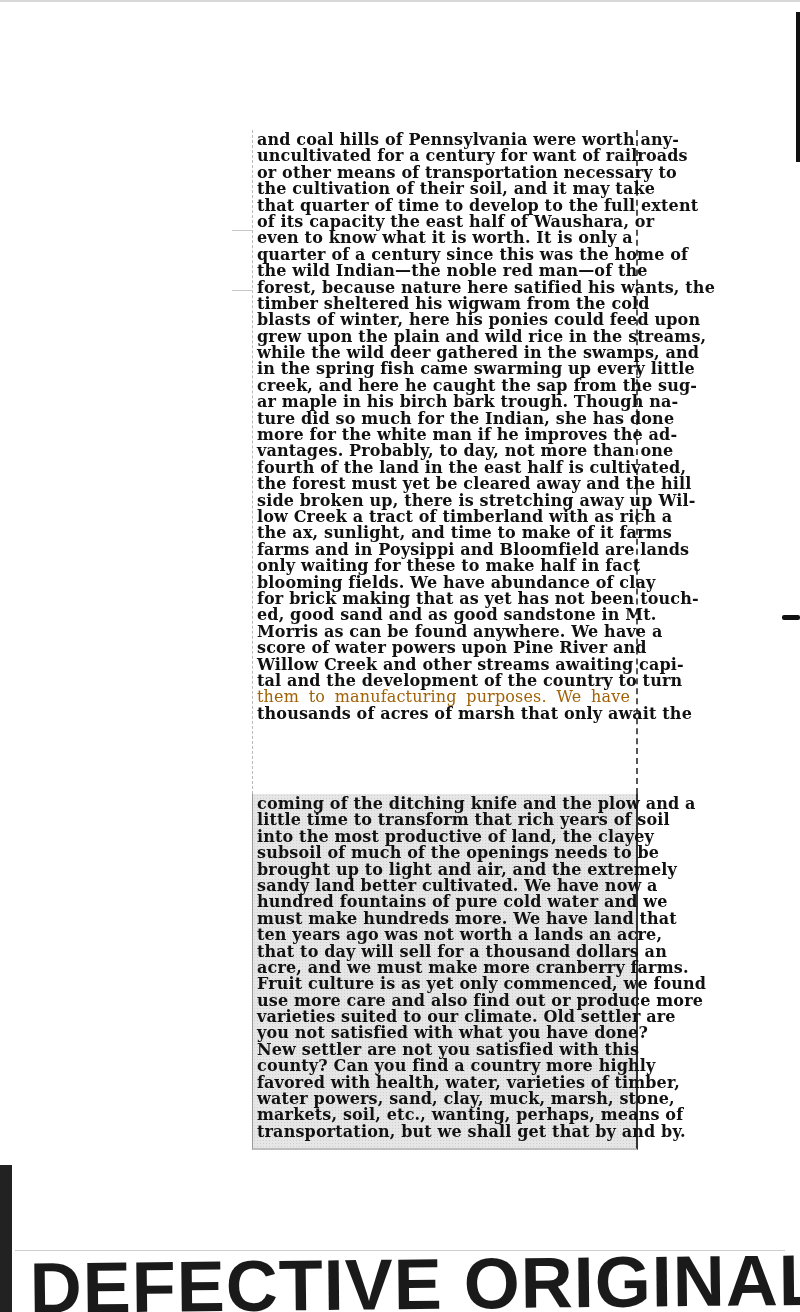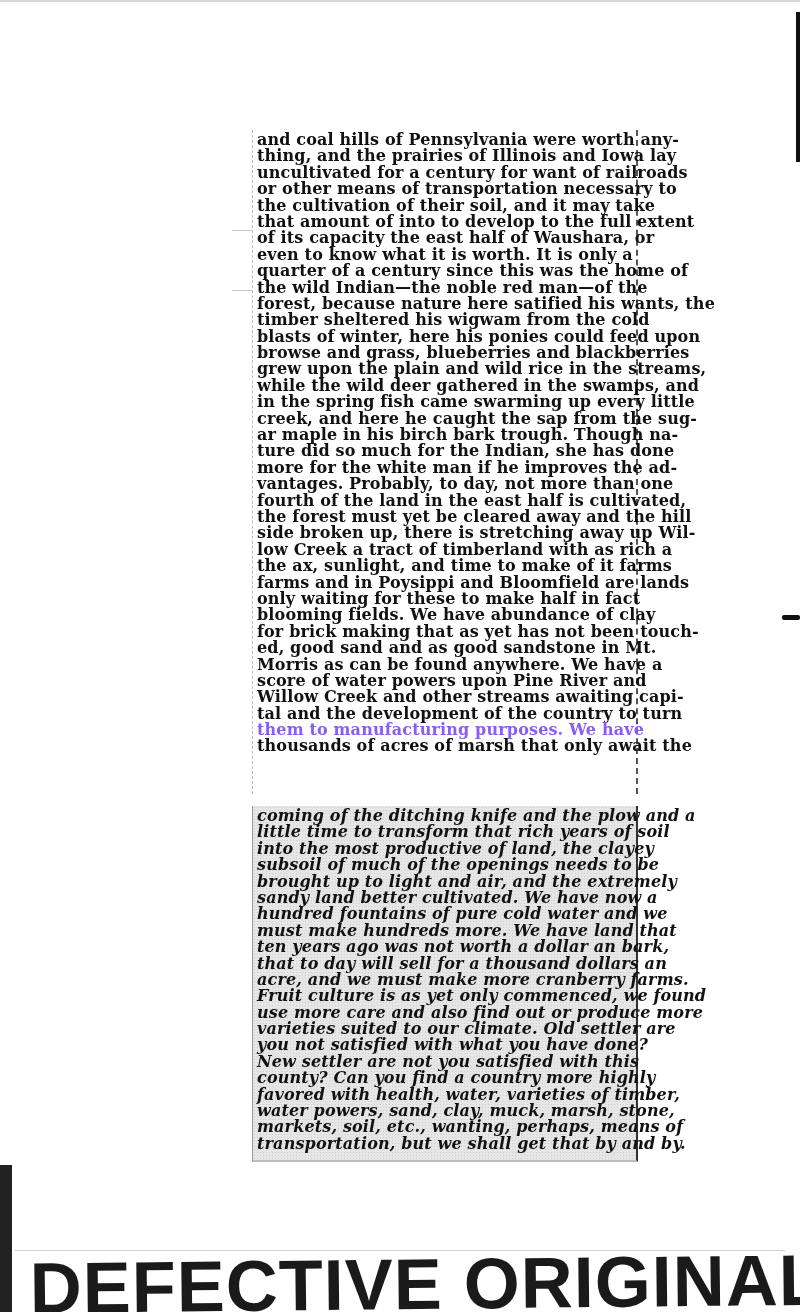--- a/index.html
+++ b/index.html
@@ -62,38 +62,37 @@
     border-left: 1px dashed #b9b9b9;
     border-right: 2px dashed #555;
     height: 660px;
   }
   .part-2 {
     background: #e6e6e6;
     border-left: 1px solid #9a9a9a;
     border-right: 2px solid #333;
     border-bottom: 2px solid #bdbdbd;
     height: 350px;
-    margin-top: 12px;
+    margin-top: 0;
     background-image: radial-gradient(#cfcfcf 0.6px, transparent 0.7px);
     background-size: 3px 3px;
-    font-style: italic;
   }
   .line {
     display: block;
     font-size: 16px;
     line-height: 16.4px;
     height: 16.4px;
     color: #111;
     white-space: nowrap;
     text-align: justify;
     text-align-last: justify;
     letter-spacing: 0.15px;
     font-weight: bold;
   }
-  .line.faded { color: #8b5cf6; font-weight: bold; }
+  .line.faded { color: #a16207; font-weight: normal; }
   .banner {
     position: absolute;
     left: 30px;
     top: 1252px;
     width: 760px;
     height: 60px;
     font-family: "Liberation Sans", sans-serif;
     font-weight: bold;
     font-size: 72px;
     line-height: 72px;
@@ -125,33 +124,31 @@
 <div class="top-line"></div>
 <div class="right-edge-bar"></div>
 <div class="right-edge-mark"></div>
 <div class="left-edge-bar"></div>
 <div class="crop-marks" style="top:230px"></div>
 <div class="crop-marks" style="top:290px"></div>
 
 <div class="clipping">
   <div class="clip-part part-1" id="part1">
       <span class="line">and coal hills of Pennsylvania were worth any-</span>
-      <span class="line">thing, and the prairies of Illinois and Iowa lay</span>
       <span class="line">uncultivated for a century for want of railroads</span>
       <span class="line">or other means of transportation necessary to</span>
       <span class="line">the cultivation of their soil, and it may take</span>
-      <span class="line">that amount of into to develop to the full extent</span>
+      <span class="line">that quarter of time to develop to the full extent</span>
       <span class="line">of its capacity the east half of Waushara, or</span>
       <span class="line">even to know what it is worth. It is only a</span>
       <span class="line">quarter of a century since this was the home of</span>
       <span class="line">the wild Indian—the noble red man—of the</span>
       <span class="line">forest, because nature here satified his wants, the</span>
       <span class="line">timber sheltered his wigwam from the cold</span>
       <span class="line">blasts of winter, here his ponies could feed upon</span>
-      <span class="line">browse and grass, blueberries and blackberries</span>
       <span class="line">grew upon the plain and wild rice in the streams,</span>
       <span class="line">while the wild deer gathered in the swamps, and</span>
       <span class="line">in the spring fish came swarming up every little</span>
       <span class="line">creek, and here he caught the sap from the sug-</span>
       <span class="line">ar maple in his birch bark trough. Though na-</span>
       <span class="line">ture did so much for the Indian, she has done</span>
       <span class="line">more for the white man if he improves the ad-</span>
       <span class="line">vantages. Probably, to day, not more than one</span>
       <span class="line">fourth of the land in the east half is cultivated,</span>
       <span class="line">the forest must yet be cleared away and the hill</span>
@@ -172,21 +169,21 @@
     </div>
   <div class="clip-part part-2" id="part2">
       <span class="line">coming of the ditching knife and the plow and a</span>
       <span class="line">little time to transform that rich years of soil</span>
       <span class="line">into the most productive of land, the clayey</span>
       <span class="line">subsoil of much of the openings needs to be</span>
       <span class="line">brought up to light and air, and the extremely</span>
       <span class="line">sandy land better cultivated. We have now a</span>
       <span class="line">hundred fountains of pure cold water and we</span>
       <span class="line">must make hundreds more. We have land that</span>
-      <span class="line">ten years ago was not worth a dollar an bark,</span>
+      <span class="line">ten years ago was not worth a lands an acre,</span>
       <span class="line">that to day will sell for a thousand dollars an</span>
       <span class="line">acre, and we must make more cranberry farms.</span>
       <span class="line">Fruit culture is as yet only commenced, we found</span>
       <span class="line">use more care and also find out or produce more</span>
       <span class="line">varieties suited to our climate. Old settler are</span>
       <span class="line">you not satisfied with what you have done?</span>
       <span class="line">New settler are not you satisfied with this</span>
       <span class="line">county? Can you find a country more highly</span>
       <span class="line">favored with health, water, varieties of timber,</span>
       <span class="line">water powers, sand, clay, muck, marsh, stone,</span>

